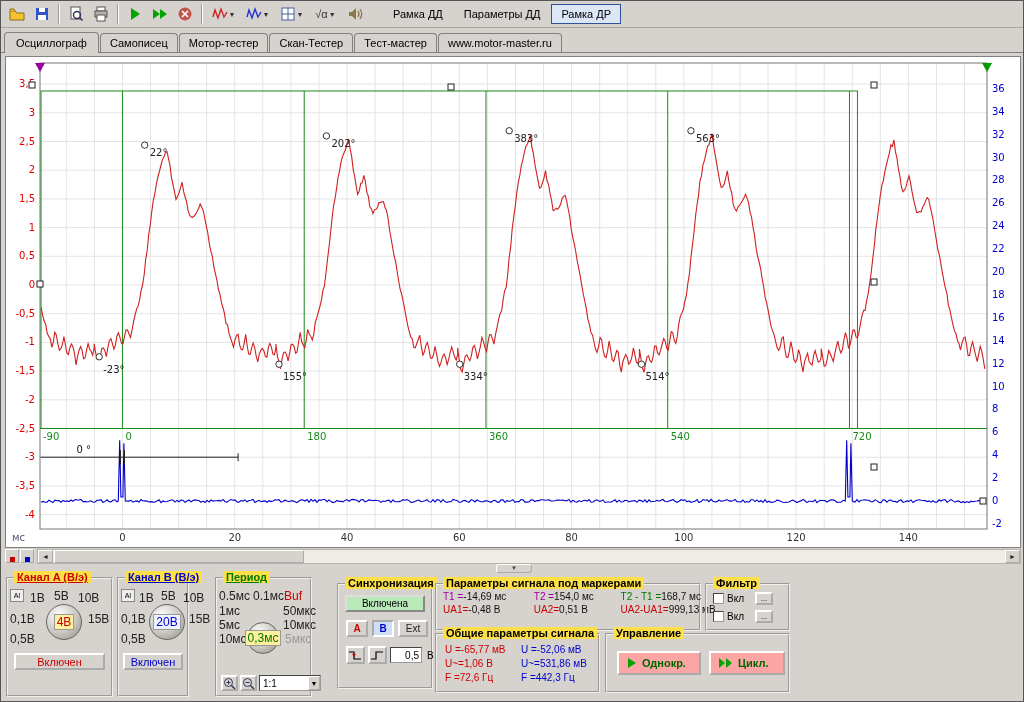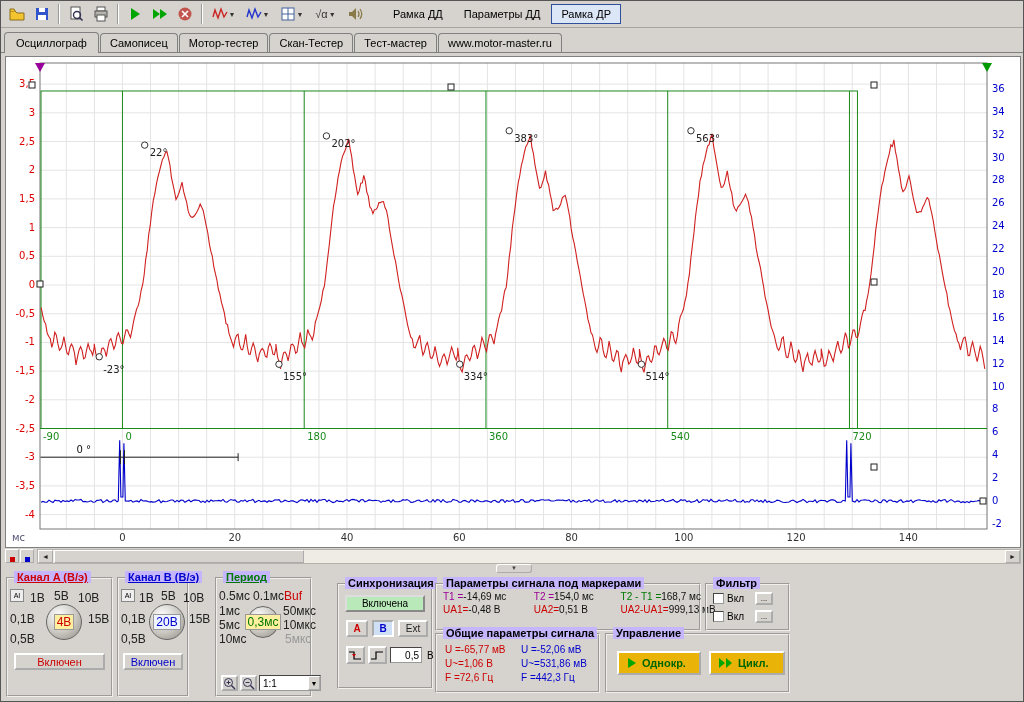--- a/index.html
+++ b/index.html
@@ -34,21 +34,21 @@
   .scrollbar{position:absolute;left:36px;right:4px;top:0;height:15px;background:#efece6;border:1px solid #b5b2ac;}
   .sb-arrow{position:absolute;left:0;top:0;width:15px;height:13px;border:1px outset #fff;background:#d6d3ce;font-size:7px;line-height:11px;text-align:center;padding:0;color:#222;}
   .sb-arrow.right{left:auto;right:0;}
   .sb-thumb{position:absolute;left:16px;top:0;width:250px;height:13px;border:1px outset #fff;background:#d6d3ce;}
   .splitter{position:absolute;top:563px;left:0;width:1024px;height:7px;}
   .grip{position:absolute;left:495px;top:0;width:36px;height:9px;border:1px outset #fff;background:#d6d3ce;border-radius:3px;font-size:6px;line-height:7px;text-align:center;color:#444;}
 
   
   .controls{position:absolute;top:570px;left:0;width:1024px;height:132px;}
   .group{position:absolute;border:2px groove #f0efec;}
-  .gtitle{position:absolute;top:-8px;left:6px;background:#c4b5fd;font:bold 11px "Liberation Sans",sans-serif;padding:0 3px;white-space:nowrap;}
+  .gtitle{position:absolute;top:-8px;left:6px;background:#fde047;font:bold 11px "Liberation Sans",sans-serif;padding:0 3px;white-space:nowrap;}
   .t-red{color:#c00;text-decoration:underline;}
   .t-blue{color:#00c;text-decoration:underline;}
   .t-green{color:#070;text-decoration:underline;}
   #grp-a{left:5px;top:6px;width:107px;height:120px;}
   #grp-b{left:116px;top:6px;width:72px;height:120px;}
   #grp-period{left:214px;top:6px;width:97px;height:120px;}
   #grp-sync{left:336px;top:12px;width:96px;height:106px;}
   #grp-markers{left:434px;top:12px;width:266px;height:48px;}
   #grp-filter{left:704px;top:12px;width:85px;height:48px;}
   #grp-common{left:434px;top:62px;width:165px;height:60px;}
@@ -57,21 +57,21 @@
   .knob-area{position:relative;height:60px;margin-top:10px;}
   .kl{position:absolute;font-size:12px;color:#222;white-space:nowrap;}
   .kl.red{color:#c00;}.kl.dim{color:#999;}
   .mini-icon{position:absolute;left:2px;top:0;width:14px;height:13px;font-size:7px;padding:0;border:1px solid #888;background:#eee;line-height:10px;}
   .knob{position:absolute;width:36px;height:36px;border-radius:50%;border:1px solid #666;background:radial-gradient(circle at 35% 30%,#fdfdfd,#c9c6c0 55%,#8f8c86);display:flex;align-items:center;justify-content:center;padding:0;}
   .kval{font-size:12px;border:1px solid #999;padding:0 2px;background:#ffef9e;color:#c00;white-space:nowrap;}
   .kval.blue-val{color:#00c;background:#eef4ff;}
   .kval.green-val{color:#070;}
   #grp-a .knob{left:38px;top:15px;}
   #grp-b .knob{left:30px;top:15px;}
-  #grp-period .knob{left:30px;top:17px;width:32px;height:32px;}
+  #grp-period .knob{left:30px;top:33px;width:32px;height:32px;}
   .power{display:block;margin:4px auto 0;width:88%;height:17px;font-size:11px;background:#d6d3ce;border:2px outset #fff;padding:0;}
   .power.red-val{color:#c00;}.power.blue-val{color:#00c;}
   .zoomrow{position:absolute;left:4px;bottom:4px;display:flex;gap:2px;align-items:center;}
   .zbtn{width:17px;height:16px;border:2px outset #fff;background:#d6d3ce;padding:0;display:flex;align-items:center;justify-content:center;}
   .ratio{width:62px;height:16px;border:1px inset #999;background:#fff;font-size:10px;display:flex;align-items:center;justify-content:space-between;padding:0 0 0 3px;}
   .ratio .dd{font-size:7px;background:#d6d3ce;border:1px outset #fff;width:12px;text-align:center;height:14px;line-height:13px;}
 
   .sync-on{display:block;margin:10px auto 0;width:80px;height:17px;background:#b9e8b9;border:2px outset #ddd;font-size:10px;padding:0;}
   .syncrow{display:flex;gap:4px;margin:8px 0 0 7px;}
   .src{height:17px;border:2px outset #fff;background:#d6d3ce;font:bold 10px "Liberation Sans",sans-serif;padding:0;}
@@ -92,21 +92,21 @@
 
   .frow{position:absolute;left:6px;display:flex;align-items:center;gap:3px;}
   .cb{width:11px;height:11px;border:1px inset #999;background:#fff;}
   .flabel{font-size:10px;}
   .dots{margin-left:8px;width:18px;height:13px;font-size:8px;border:2px outset #fff;background:#d6d3ce;padding:0;line-height:8px;}
 
   .ccol{position:absolute;top:8px;font-size:10px;line-height:14px;white-space:nowrap;}
   #ccol-a{left:8px;color:#c00;}
   #ccol-b{left:84px;color:#00c;}
 
-  .ctlbtn{position:absolute;top:16px;height:24px;border:2px outset #fff;background:#eab308;font:bold 11px "Liberation Sans",sans-serif;color:#060;display:flex;align-items:center;gap:5px;padding:0 8px;}
+  .ctlbtn{position:absolute;top:16px;height:24px;border:2px outset #fff;background:#fca5a5;font:bold 11px "Liberation Sans",sans-serif;color:#060;display:flex;align-items:center;gap:5px;padding:0 8px;}
   #btn-single{left:10px;width:84px;}
   #btn-cycle{left:102px;width:76px;}
 </style>
 </head>
 <body>
 
 <div class="window">
 
   <div class="toolbar">
     <button class="tbtn">

